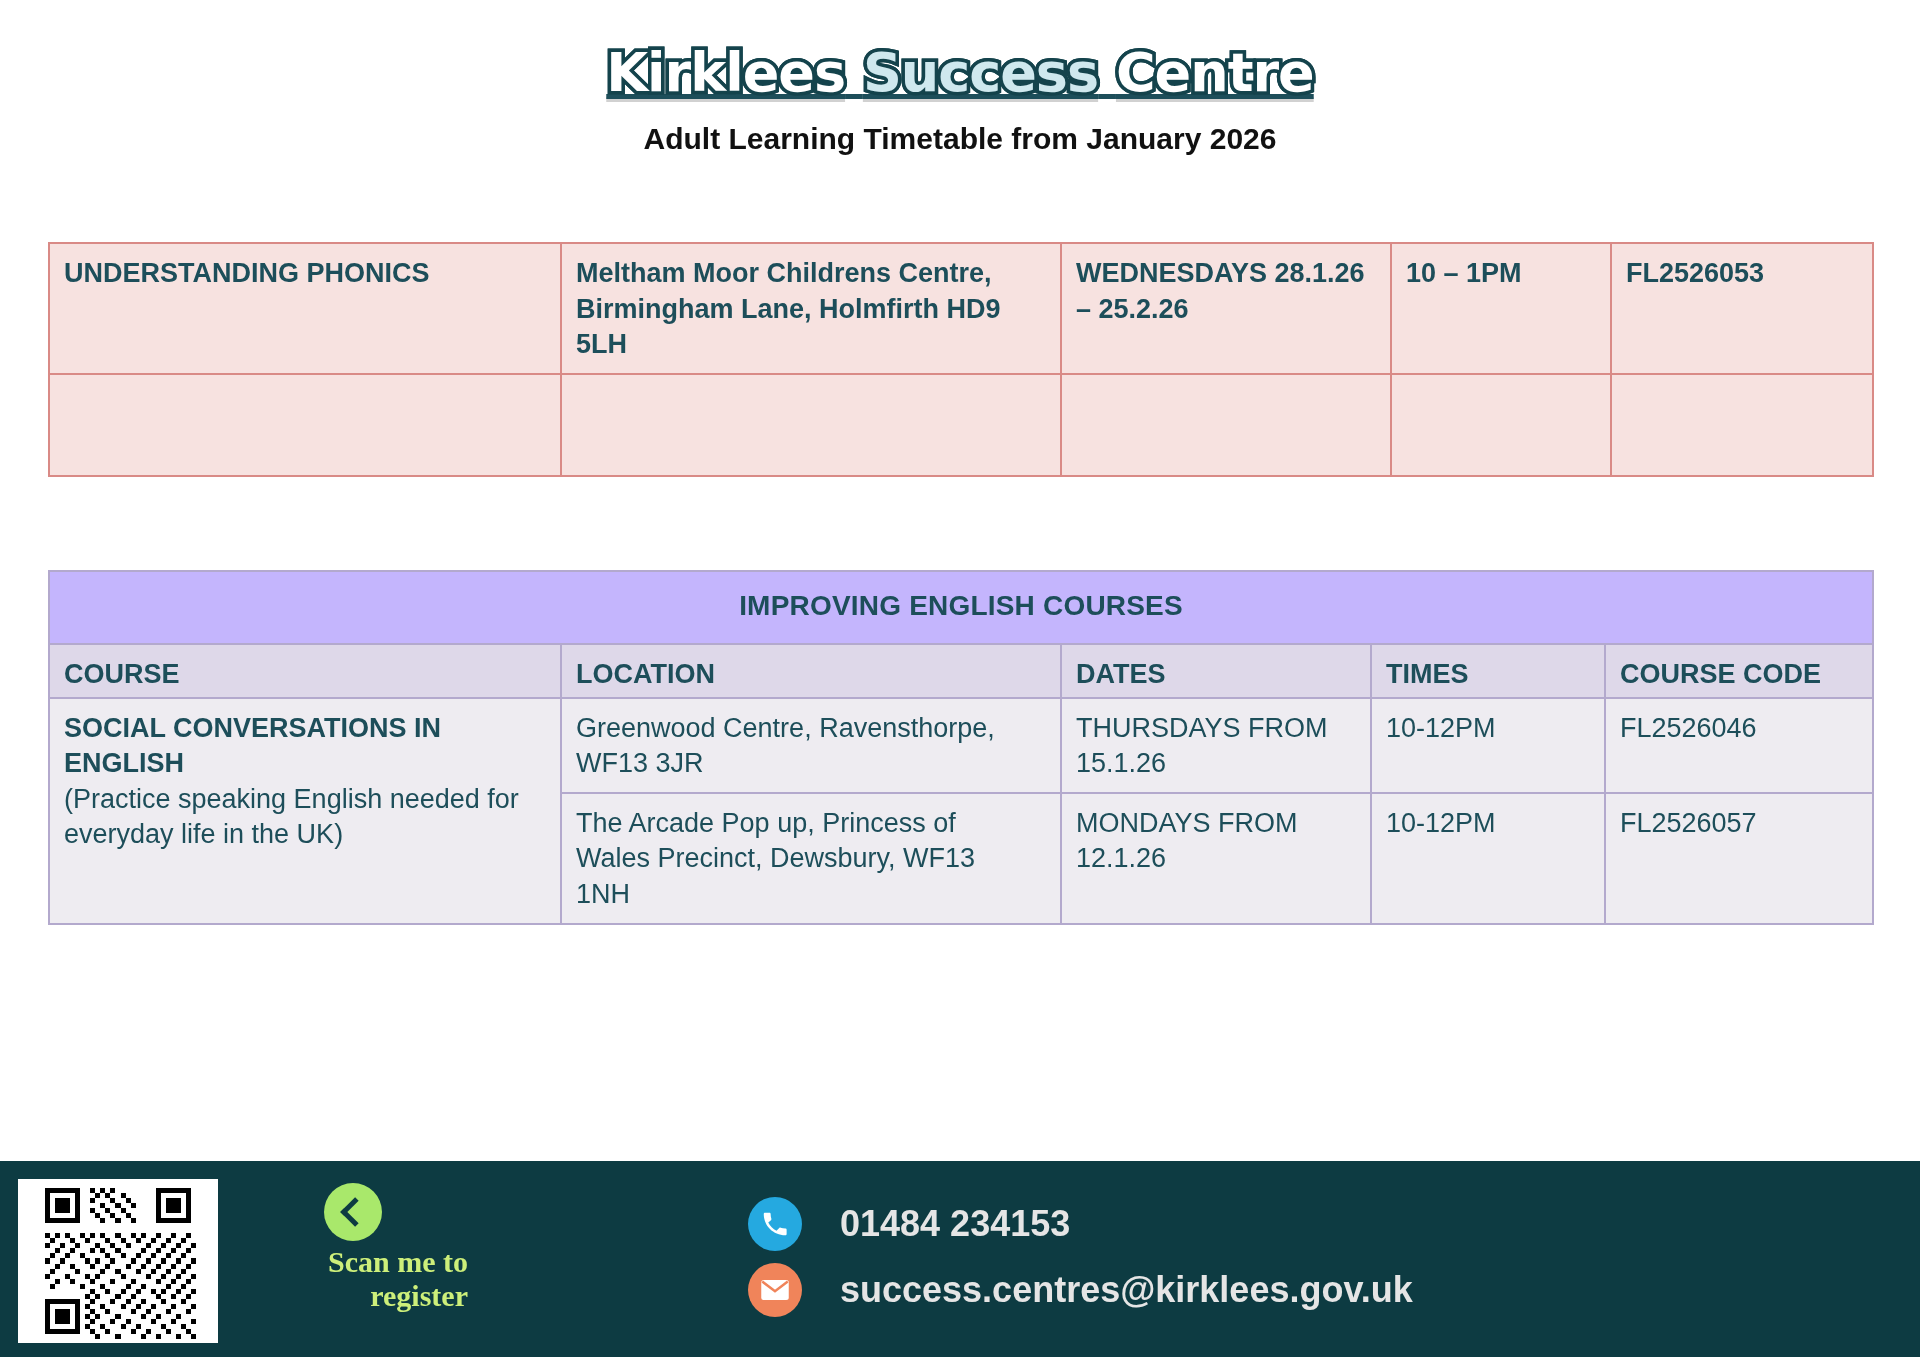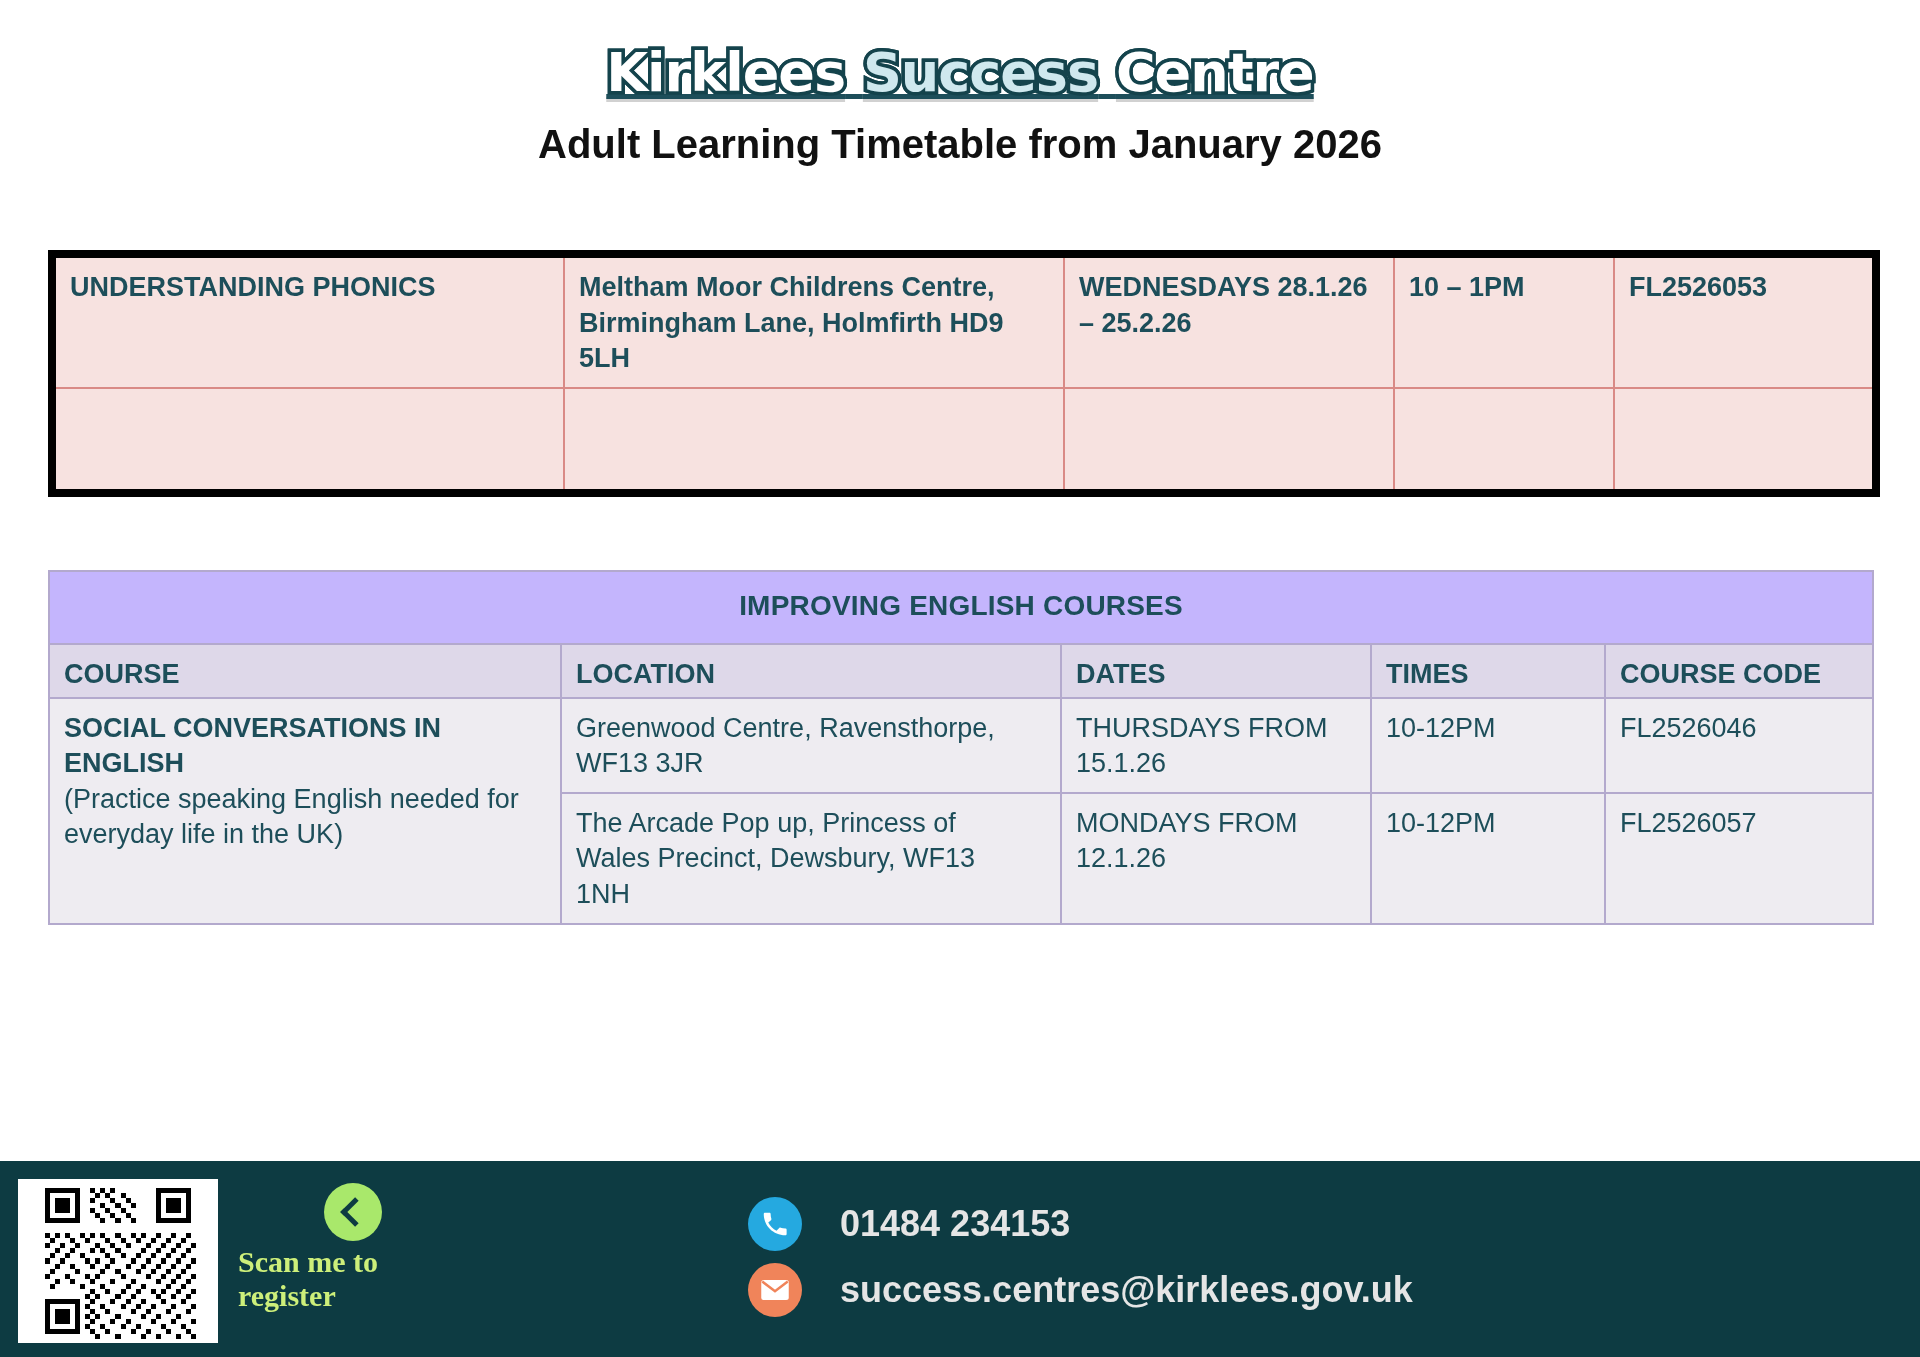--- a/index.html
+++ b/index.html
@@ -41,39 +41,39 @@
   .logo .w2 {
     color: #cfe8ee;
     -webkit-text-stroke: 7px #14434c;
     paint-order: stroke fill;
     text-shadow: 0 3px 0 rgba(0,0,0,0.18);
   }
   .subtitle {
     text-align: center;
     font-family: "Liberation Sans", sans-serif;
     font-weight: bold;
-    font-size: 40px;
+    font-size: 30px;
     color: #111111;
     margin-top: 22px;
   }
 
   
   .table {
     position: absolute;
     border-collapse: collapse;
     table-layout: fixed;
     font-size: 27px;
   }
 
   
   #phonics-table {
     left: 48px;
-    top: 250px;
+    top: 242px;
     width: 1824px;
-    border: 8px solid #000000;
+    border: 2px solid #000000;
   }
   #phonics-table td {
     border: 2px solid #d98a86;
     background: #f7e2e0;
     vertical-align: top;
     padding: 12px 14px 10px 14px;
     line-height: 1.32;
     color: #1d4e5a;
     font-weight: bold;
   }
@@ -146,21 +146,21 @@
     padding: 4px;
     box-sizing: border-box;
   }
   .qr svg { display: block; }
 
   .scan-block {
     position: absolute;
     left: 238px;
     top: 22px;
     width: 230px;
-    text-align: left;
+    text-align: right;
   }
   .scan-circle {
     width: 58px;
     height: 58px;
     border-radius: 50%;
     background: #a9e86b;
     margin: 0 auto 4px auto;
     position: relative;
   }
   .scan-circle .chev {

